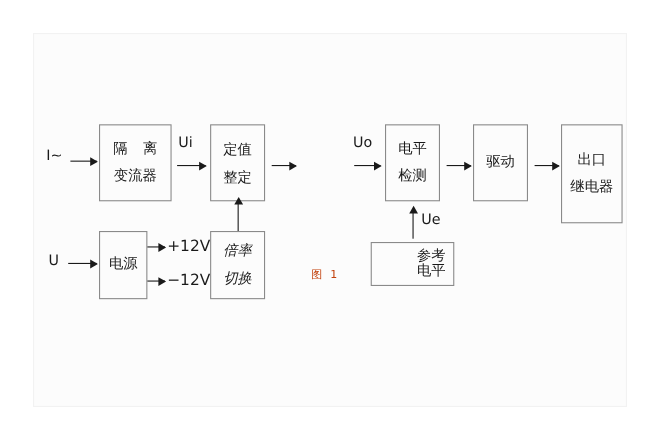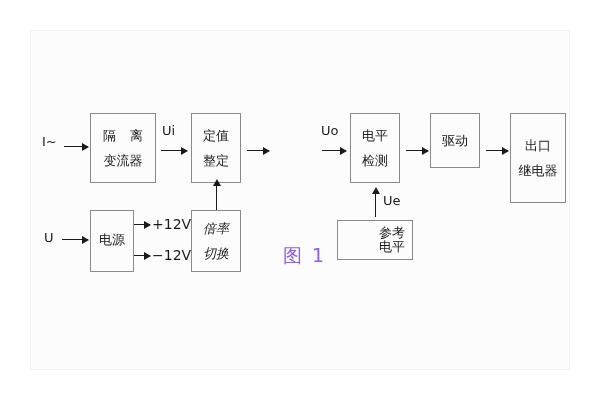--- a/index.html
+++ b/index.html
@@ -81,22 +81,22 @@
     left: -3.5px;
     top: -6px;
     width: 0;
     height: 0;
     border-left: 4px solid transparent;
     border-right: 4px solid transparent;
     border-bottom: 7px solid #1a1a1a;
   }
   .caption {
     position: absolute;
-    font-size: 19px;
-    color: #8b5cf6;
+    font-size: 10px;
+    color: #c2410c;
     letter-spacing: 2px;
   }
 </style>
 </head>
 <body>
 
 <div id="canvas">
 
   <div id="figure-frame"></div>
 
@@ -123,21 +123,21 @@
   <div class="label" style="left:321px; top:123px;">Uo</div>
   <div class="h-arrow" style="left:322px; top:150px; width:24px;"></div>
 
   <div class="block" style="left:350px; top:113px; width:50px; height:70px;">
     <div class="line1">电平</div>
     <div class="line2">检测</div>
   </div>
 
   <div class="h-arrow" style="left:406px; top:150px; width:22px;"></div>
 
-  <div class="block single" style="left:430px; top:113px; width:50px; height:55px;">
+  <div class="block single" style="left:430px; top:113px; width:50px; height:70px;">
     <div class="line1">驱动</div>
   </div>
 
   <div class="h-arrow" style="left:486px; top:150px; width:22px;"></div>
 
   <div class="block" style="left:510px; top:113px; width:56px; height:90px;">
     <div class="line1">出口</div>
     <div class="line2">继电器</div>
   </div>
 

